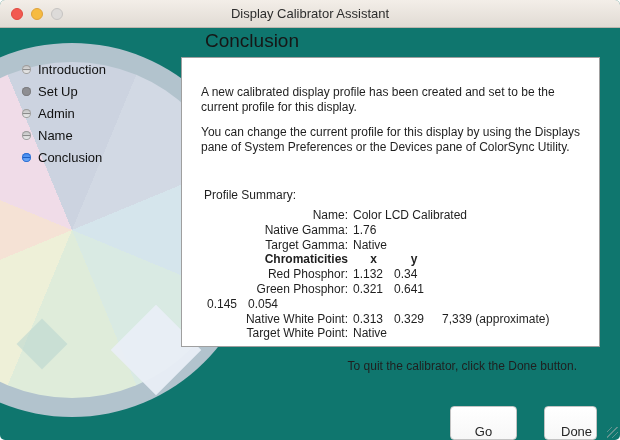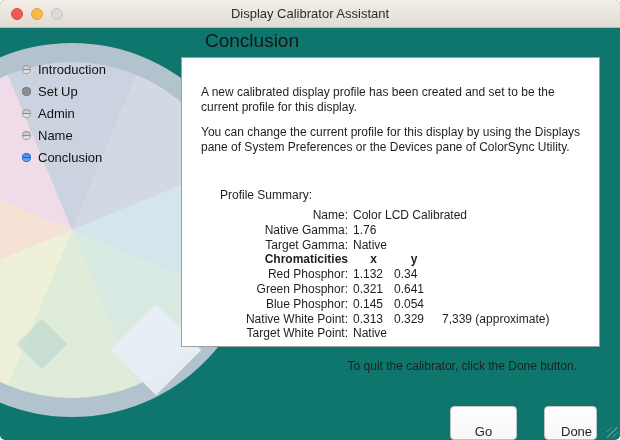--- a/index.html
+++ b/index.html
@@ -65,21 +65,21 @@
   .bullet.current{background:linear-gradient(#3f86ee,#74adf7);box-shadow:inset 0 0 0 1px #2f6fd1;}
   .bullet.current::after{background:#1d5fc4;}
   
   .heading{position:absolute;left:205px;top:30px;font-size:19px;color:#161616;}
   .panel{
     position:absolute;left:181px;top:57px;width:419px;height:290px;
     background:#fff;border:1px solid #9f9f9f;box-sizing:border-box;
   }
   .panel .paras{position:absolute;left:19px;top:27px;width:388px;font-size:12px;line-height:15px;color:#1f1f1f;}
   .panel .paras p{margin:0 0 10px 0;}
-  .ps-title{position:absolute;left:38px;top:130px;font-size:12px;color:#1f1f1f;}
+  .ps-title{position:absolute;left:22px;top:130px;font-size:12px;color:#1f1f1f;}
   .ps{position:absolute;left:0;top:150px;right:0;font-size:12px;color:#1f1f1f;}
   .ps-row{display:flex;height:14.8px;align-items:flex-start;padding-left:20px;}
   .ps-label{width:146px;text-align:right;flex:none;white-space:nowrap;}
   .ps-x{margin-left:5px;width:41px;flex:none;}
   .ps-y{width:40px;flex:none;}
   .ps-extra{margin-left:8px;white-space:nowrap;}
   .ps-value{margin-left:5px;white-space:nowrap;}
   .ps-head .ps-label,.ps-head .ps-x,.ps-head .ps-y{font-weight:bold;}
   .ps-head .ps-x,.ps-head .ps-y{text-align:center;}
   .quit{position:absolute;right:22px;top:301px;font-size:12px;color:#1f1f1f;}
@@ -171,21 +171,20 @@
         <span class="ps-label">Red Phosphor:</span>
         <span class="ps-x">1.132</span>
         <span class="ps-y">0.34</span>
       </div>
       <div class="ps-row">
         <span class="ps-label">Green Phosphor:</span>
         <span class="ps-x">0.321</span>
         <span class="ps-y">0.641</span>
       </div>
       <div class="ps-row">
-        <span class="ps-label">Blue Phosphor:</span>
         <span class="ps-x">0.145</span>
         <span class="ps-y">0.054</span>
       </div>
       <div class="ps-row">
         <span class="ps-label">Native White Point:</span>
         <span class="ps-x">0.313</span>
         <span class="ps-y">0.329</span>
         <span class="ps-extra">7,339 (approximate)</span>
       </div>
       <div class="ps-row">

